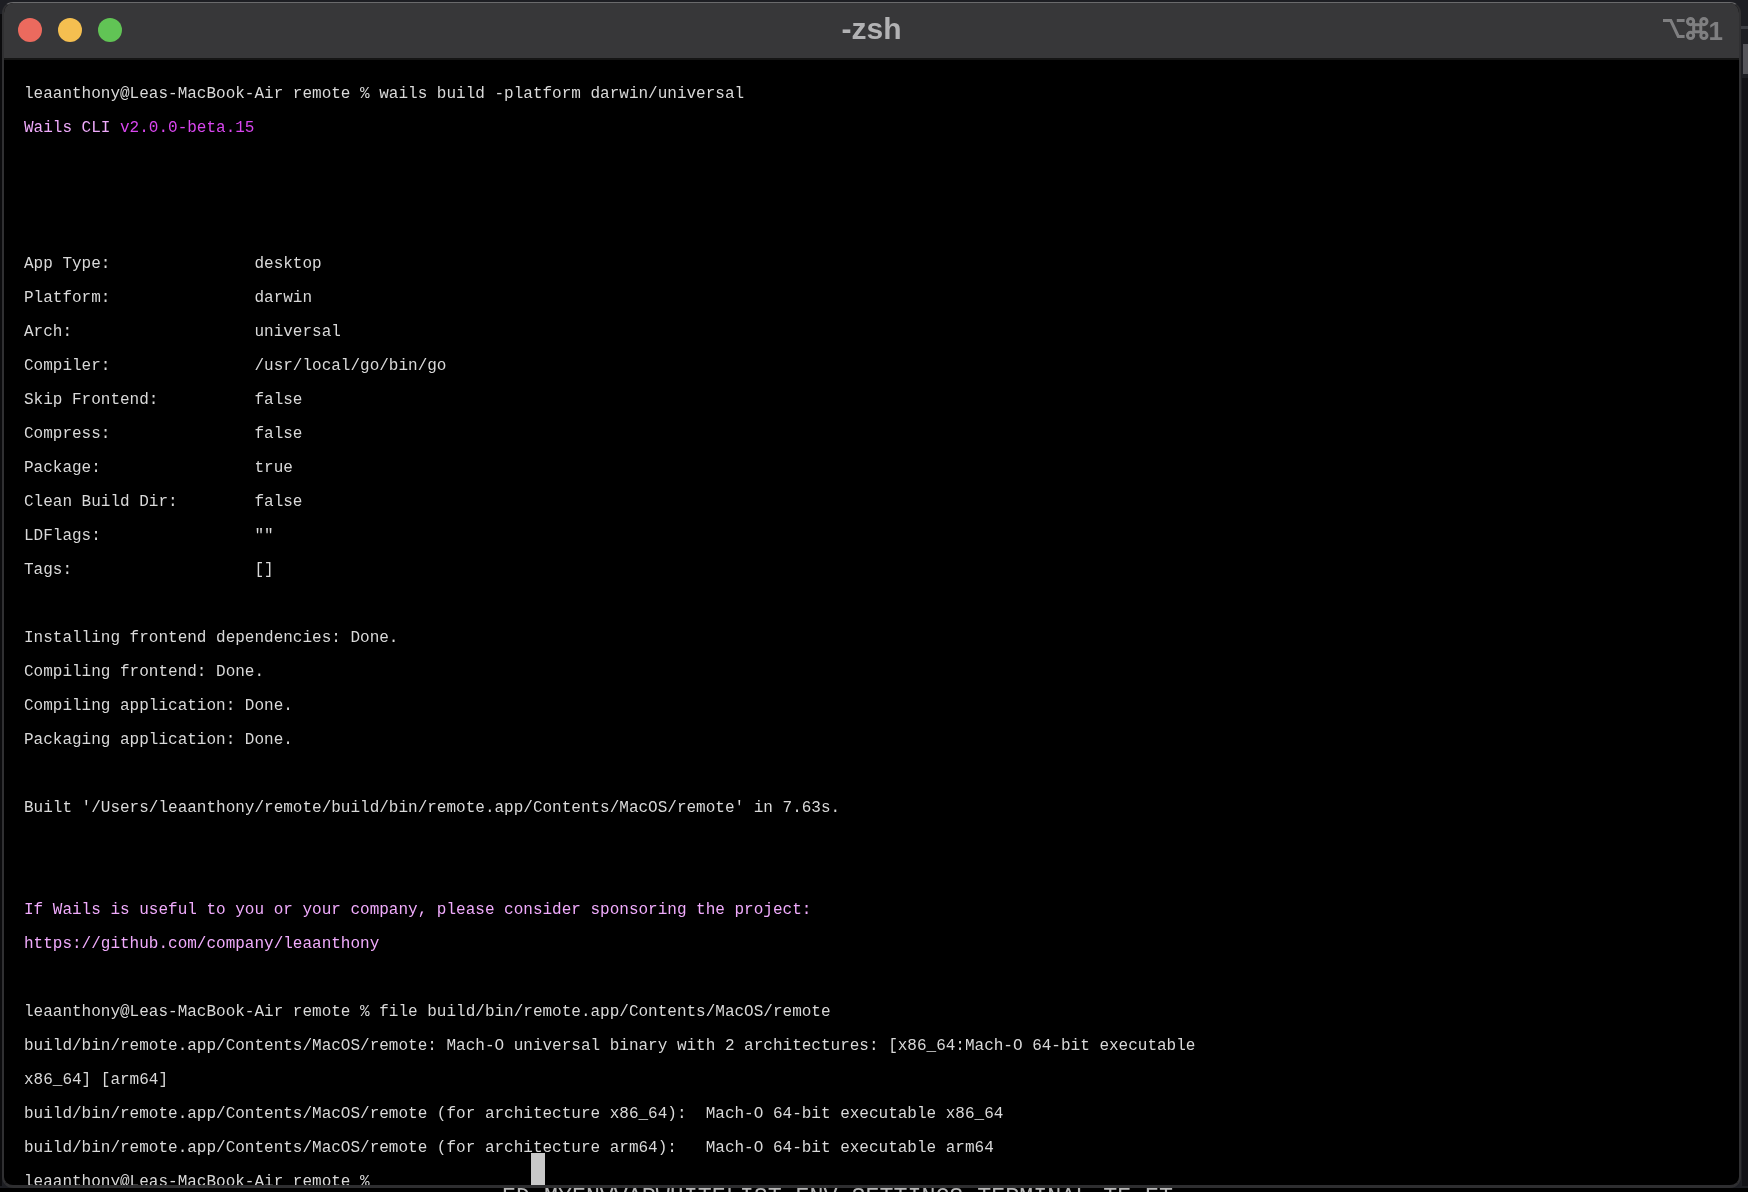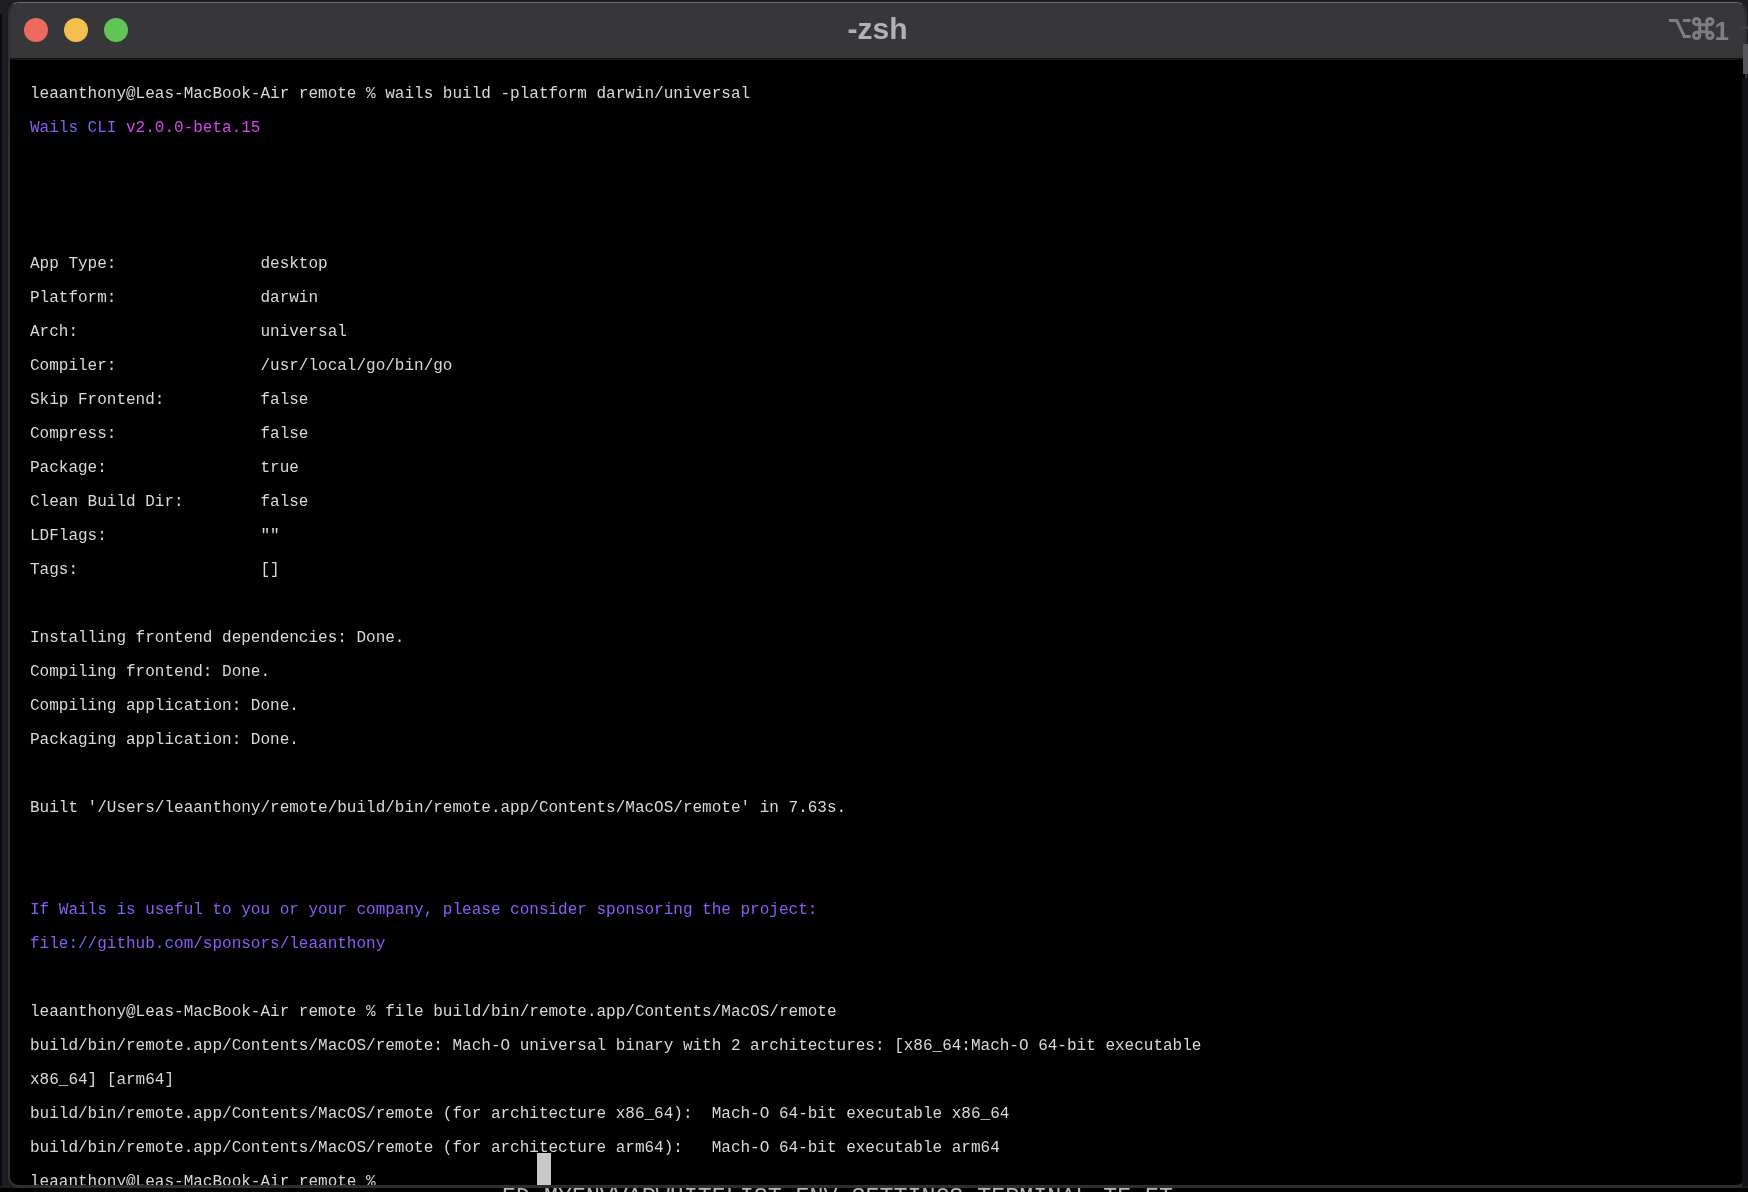--- a/index.html
+++ b/index.html
@@ -1,31 +1,31 @@
 <!DOCTYPE html>
 <html><head>
 <meta charset="utf-8">
 <style>
   html,body{margin:0;padding:0;}
   body{width:1748px;height:1192px;background:#1d1e23;position:relative;overflow:hidden;}
-  #win{position:absolute;left:8px;top:2px;width:1739px;height:1186px;background:#000;
+  #win{position:absolute;left:2px;top:2px;width:1739px;height:1186px;background:#000;
        border-radius:11px;box-sizing:border-box;overflow:hidden;
        border-style:solid;border-color:#6a6a6c #303032 #2e2e30 #303032;border-width:1px 2px 3px 2px;}
   #titlebar{position:absolute;left:0;top:0;width:100%;height:55px;background:#373739;
        border-bottom:2px solid #151515;}
   .tl{position:absolute;width:24px;height:24px;border-radius:50%;top:15px;}
   #tl-r{left:14px;background:#ec6a5e;}
   #tl-y{left:54px;background:#f5bf50;}
   #tl-g{left:94px;background:#61c455;}
   #title{position:absolute;top:0;left:0;width:100%;height:55px;line-height:52px;text-align:center;
        font-family:"Liberation Sans",sans-serif;font-weight:bold;font-size:30px;color:#b2b2b4;}
   #hotkey{position:absolute;left:1653px;top:13px;}
   #term{position:absolute;left:8px;top:62px;font-family:Liberation Mono, monospace;
        font-size:16px;line-height:34px;white-space:pre;color:#d9d9d9;margin:12px;}
-  .y{color:#8b5cf6;}
+  .y{color:#f0abfc;}
   .r{color:#d946ef;}
   #cursor{position:absolute;left:527px;top:1150px;width:14px;height:33px;background:#c8c8c8;}
   #below{position:absolute;left:0;top:1188px;width:1748px;height:4px;overflow:hidden;background:#000;}
   #below span{position:absolute;left:502px;top:-3px;font-family:"Liberation Mono",monospace;
        font-size:23.3px;color:#b8b8b8;}
 </style>
 </head>
 <body>
 <div id="win">
   <div id="titlebar">
@@ -63,21 +63,21 @@
 
 Installing frontend dependencies: Done.
 Compiling frontend: Done.
 Compiling application: Done.
 Packaging application: Done.
 
 Built '/Users/leaanthony/remote/build/bin/remote.app/Contents/MacOS/remote' in 7.63s.
 
 
 <span class="y">If Wails is useful to you or your company, please consider sponsoring the project:</span>
-<span class="y">file://github.com/sponsors/leaanthony</span>
+<span class="y">https://github.com/company/leaanthony</span>
 
 leaanthony@Leas-MacBook-Air remote % file build/bin/remote.app/Contents/MacOS/remote
 build/bin/remote.app/Contents/MacOS/remote: Mach-O universal binary with 2 architectures: [x86_64:Mach-O 64-bit executable
 x86_64] [arm64]
 build/bin/remote.app/Contents/MacOS/remote (for architecture x86_64):  Mach-O 64-bit executable x86_64
 build/bin/remote.app/Contents/MacOS/remote (for architecture arm64):   Mach-O 64-bit executable arm64
 leaanthony@Leas-MacBook-Air remote % </pre>
   <div id="cursor"></div>
 </div>
 <div style="position:absolute;right:0;top:44px;width:5px;height:30px;background:#55555a;"></div>

